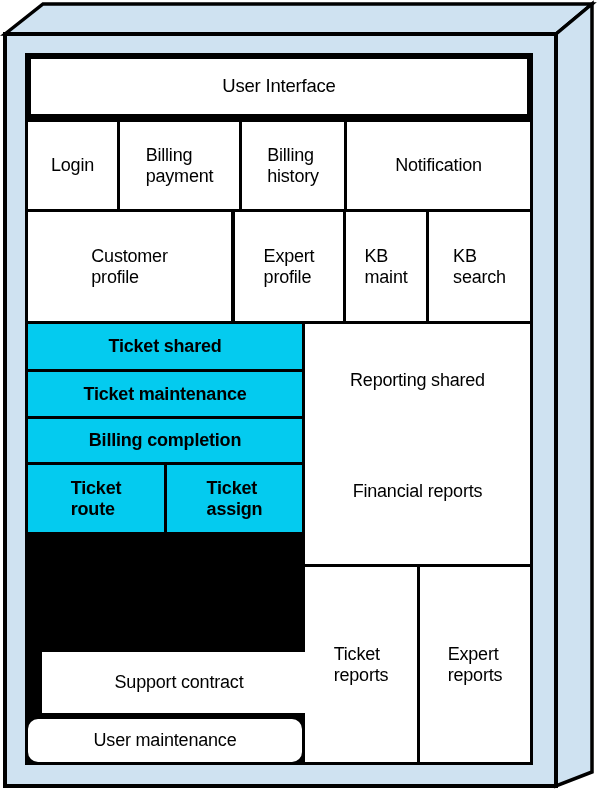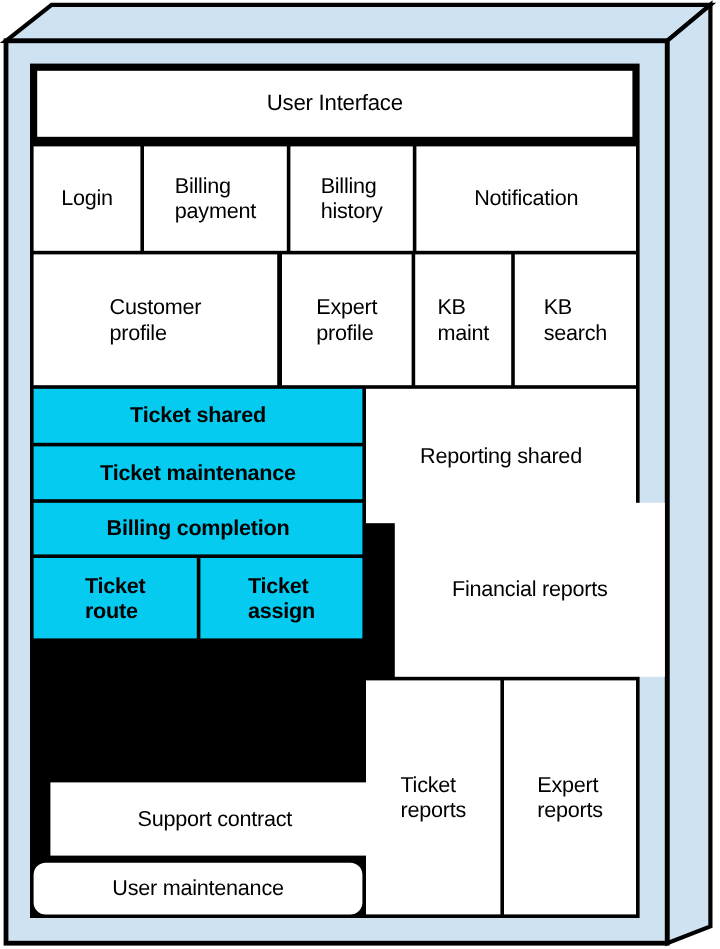--- a/index.html
+++ b/index.html
@@ -54,21 +54,21 @@
   .c-ticket-shared{left:3px;top:271px;width:274px;height:45px;}
   .c-ticket-maintenance{left:3px;top:319px;width:274px;height:44px;}
   .c-ticket-completion{left:3px;top:366px;width:274px;height:43px;}
   .c-ticket-route{left:3px;top:412px;width:136px;height:67px;}
   .c-ticket-assign{left:142px;top:412px;width:135px;height:67px;}
   .c-survey{left:3px;top:482px;width:274px;height:112px;}
   .c-support-contract{left:17px;top:599px;width:274px;height:61px;}
   .c-user-maintenance{left:3px;top:666px;width:274px;height:43px;border-radius:10px;}
   
   .c-reporting-shared{left:280px;top:271px;width:225px;height:112px;}
-  .c-financial-reports{left:280px;top:366px;width:225px;height:145px;margin-left:24px;}
+  .c-financial-reports{left:280px;top:366px;width:225px;height:145px;}
   .c-ticket-reports{left:280px;top:514px;width:112px;height:195px;}
   .c-expert-reports{left:395px;top:514px;width:110px;height:195px;}
 </style>
 </head>
 <body>
 
 <div class="stage">
 
   <svg class="box3d" width="600" height="791" viewBox="0 0 600 791">
 

